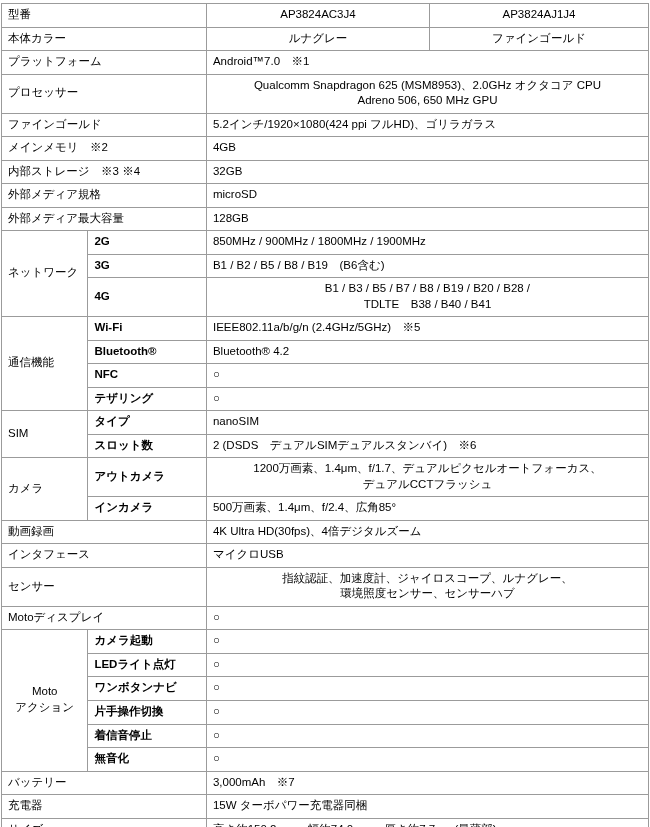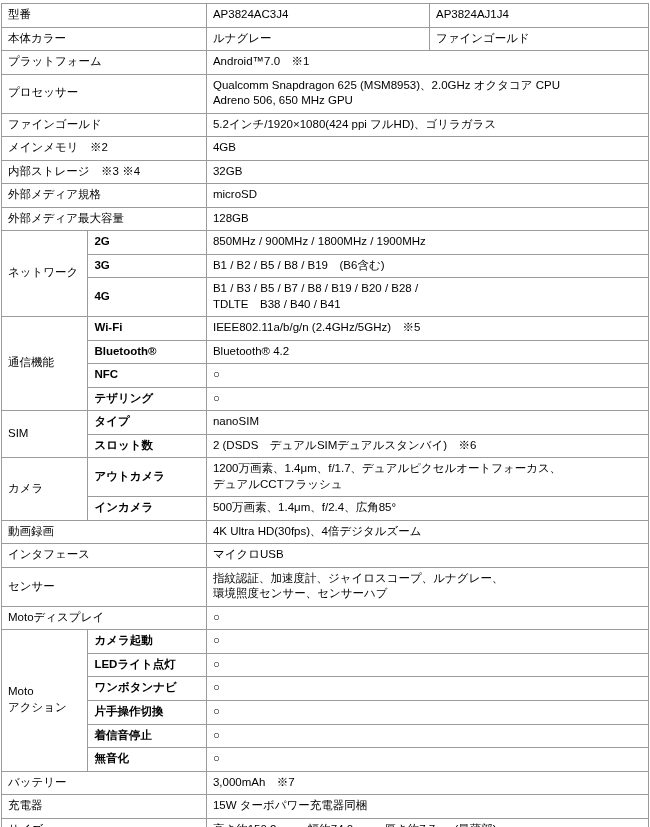--- a/index.html
+++ b/index.html
@@ -40,23 +40,25 @@
     margin-top: 15px;
   }
   td.lbl-sub {
     background: #f2f2f2;
     font-weight: bold;
   }
   td.val {
     background: #ffffff;
   }
   td.center {
+    text-align: center;
   }
   .line {
     display: block;
+    text-align: center;
   }
   .colw-a { width: 86px; }
   .colw-b { width: 118px; }
   .colw-c { width: 222px; }
   .colw-d { width: 218px; }
 </style>
 </head>
 <body>
 
 <div class="spec-wrap">

